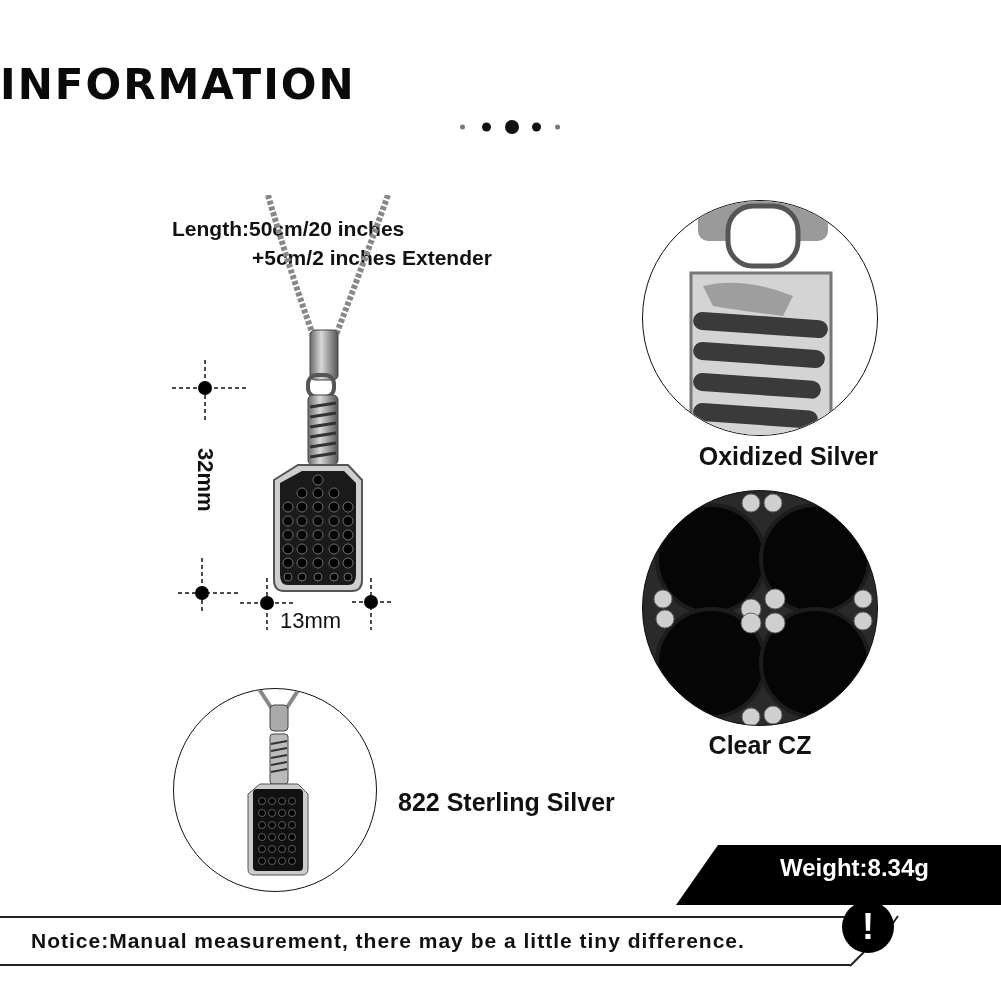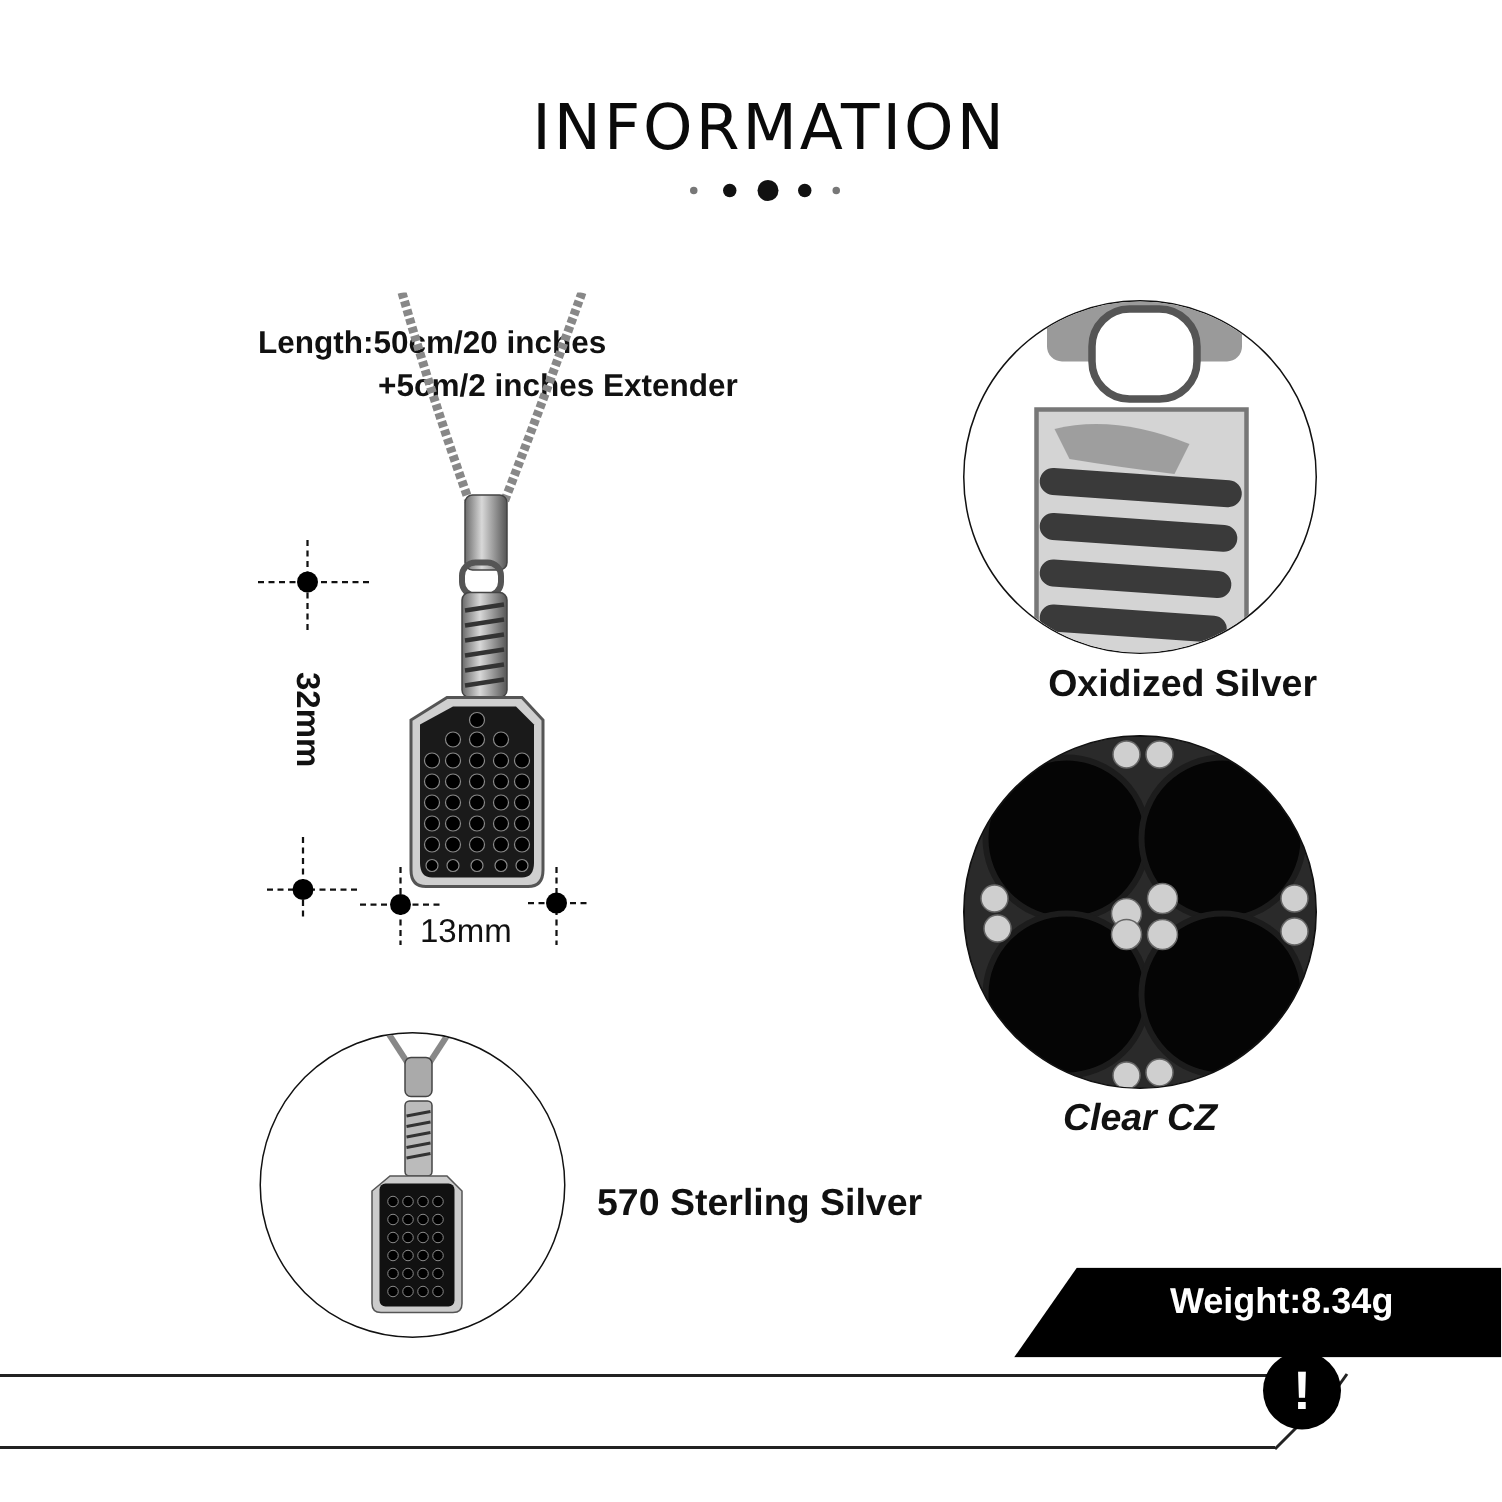--- a/index.html
+++ b/index.html
@@ -1,40 +1,40 @@
 <!DOCTYPE html>
 <html><head>
 <meta charset="utf-8">
 <style>
   * { box-sizing: border-box; margin: 0; padding: 0; }
   html, body { width: 1001px; height: 1001px; background: #ffffff; overflow: hidden; }
   body { position: relative; font-family: "Liberation Sans", "DejaVu Sans", sans-serif; color: #111; }
 
-  .title { position: absolute; top: 60px; left: 0; width: 1001px; text-align: center;
-    font-family: "DejaVu Sans", sans-serif; font-weight: 400; font-size: 42px; letter-spacing: 2px; color: #0a0a0a; padding-left: 25px; }
+  .title { position: absolute; top: 60px; left: 0; width: 1001px; text-align: left;
+    font-family: "DejaVu Sans", sans-serif; font-weight: 700; font-size: 42px; letter-spacing: 2px; color: #0a0a0a; }
   .dots { position: absolute; top: 120px; left: 455px; width: 110px; height: 14px; }
   .dots span { position: absolute; top: 50%; border-radius: 50%; background: #111; transform: translateY(-50%); }
 
   .length { position: absolute; left: 172px; top: 214px; font-size: 21px; font-weight: bold; line-height: 29px; }
   .length .l2 { padding-left: 80px; }
 
   .pendant-main { position: absolute; left: 258px; top: 195px; width: 140px; height: 420px; }
 
   .dim-v-label { position: absolute; left: 186px; top: 448px; font-size: 22px; font-weight: bold;
     transform: rotate(90deg); transform-origin: left top; white-space: nowrap; left: 218px; }
   .dim-h-label { position: absolute; left: 280px; top: 608px; font-size: 22px; font-weight: normal; }
 
   .circle { position: absolute; border: 1.5px solid #111; border-radius: 50%; overflow: hidden; background: #fff; }
   .c-oxid { left: 642px; top: 200px; width: 236px; height: 236px; }
   .c-cz { left: 642px; top: 490px; width: 236px; height: 236px; background: #0b0b0b; }
   .c-small { left: 173px; top: 688px; width: 204px; height: 204px; }
 
   .cap { position: absolute; font-size: 25px; font-weight: bold; text-align: center; }
   .cap-oxid { left: 642px; top: 442px; width: 236px; text-align: right; }
-  .cap-cz { left: 642px; top: 731px; width: 236px; font-style: italic; }
+  .cap-cz { left: 642px; top: 731px; width: 236px; }
   .cap-sterling { left: 398px; top: 788px; font-size: 25px; }
 
   .weight { position: absolute; left: 676px; top: 845px; width: 325px; height: 60px; background: #000;
     clip-path: polygon(42px 0, 100% 0, 100% 100%, 0 100%); }
   .weight span { position: absolute; left: 104px; top: 9px; color: #fff; font-size: 24px; font-weight: bold; }
 
   .notice { position: absolute; left: 0; top: 916px; width: 890px; height: 50px; }
   .notice .line-top { position: absolute; left: 0; top: 0; width: 850px; height: 2px; background: #222; }
   .notice .line-bot { position: absolute; left: 0; top: 48px; width: 850px; height: 2px; background: #222; }
   .notice .text { position: absolute; left: 31px; top: 13px; font-size: 21px; font-weight: bold; letter-spacing: 1px; }
@@ -219,27 +219,28 @@
         <circle cx="98" cy="160" r="3.5"></circle>
         <circle cx="108" cy="160" r="3.5"></circle>
         <circle cx="118" cy="160" r="3.5"></circle>
       <circle cx="88" cy="172" r="3.5"></circle>
         <circle cx="98" cy="172" r="3.5"></circle>
         <circle cx="108" cy="172" r="3.5"></circle>
         <circle cx="118" cy="172" r="3.5"></circle>
     </g>
   </svg>
 </div>
-<div class="cap cap-sterling">570 Sterling Silver</div>
+<div class="cap cap-sterling">822 Sterling Silver</div>
 
 <div class="weight">
   <span>Weight:8.34g</span>
 </div>
 
 <div class="notice">
   <div class="line-top"></div>
   <div class="line-bot"></div>
+  <div class="text">Notice:Manual measurement, there may be a little tiny difference.</div>
 </div>
 <svg style="position:absolute;left:820px;top:910px;" width="80" height="60">
   <line x1="78" y1="6" x2="68" y2="20" stroke="#222" stroke-width="2"></line>
   <line x1="44" y1="42" x2="30" y2="56" stroke="#222" stroke-width="2"></line>
 </svg>
 <div class="alert">!</div>
 
 </body></html>

